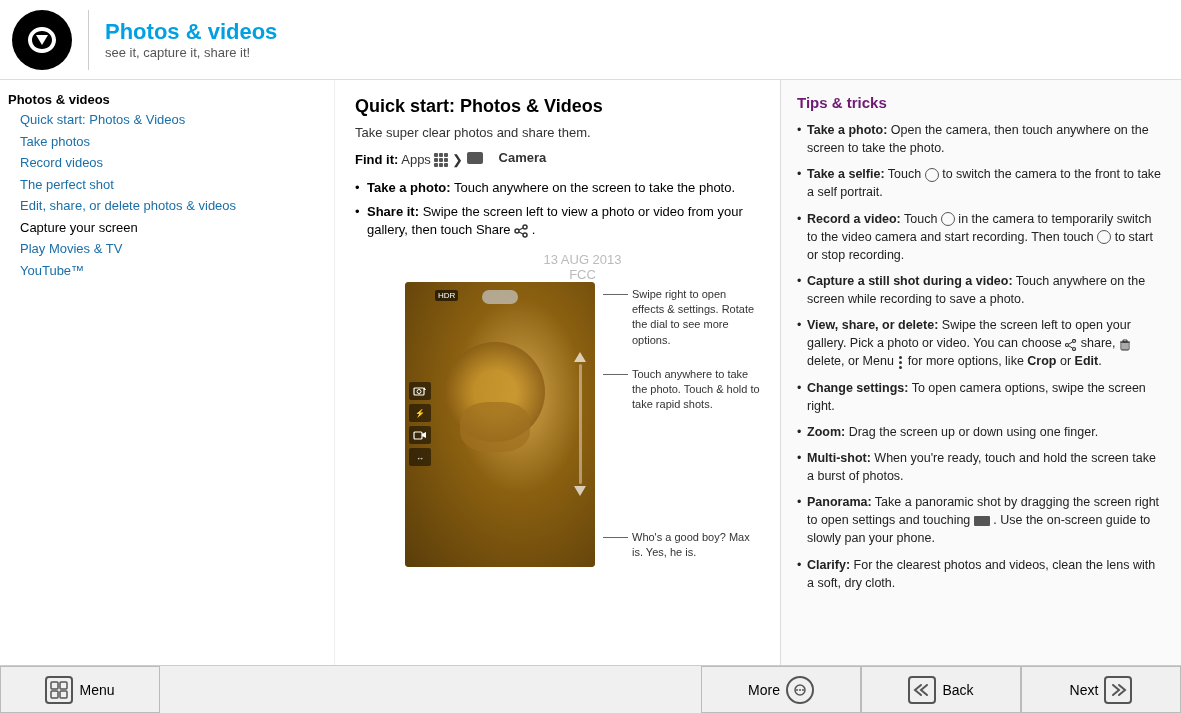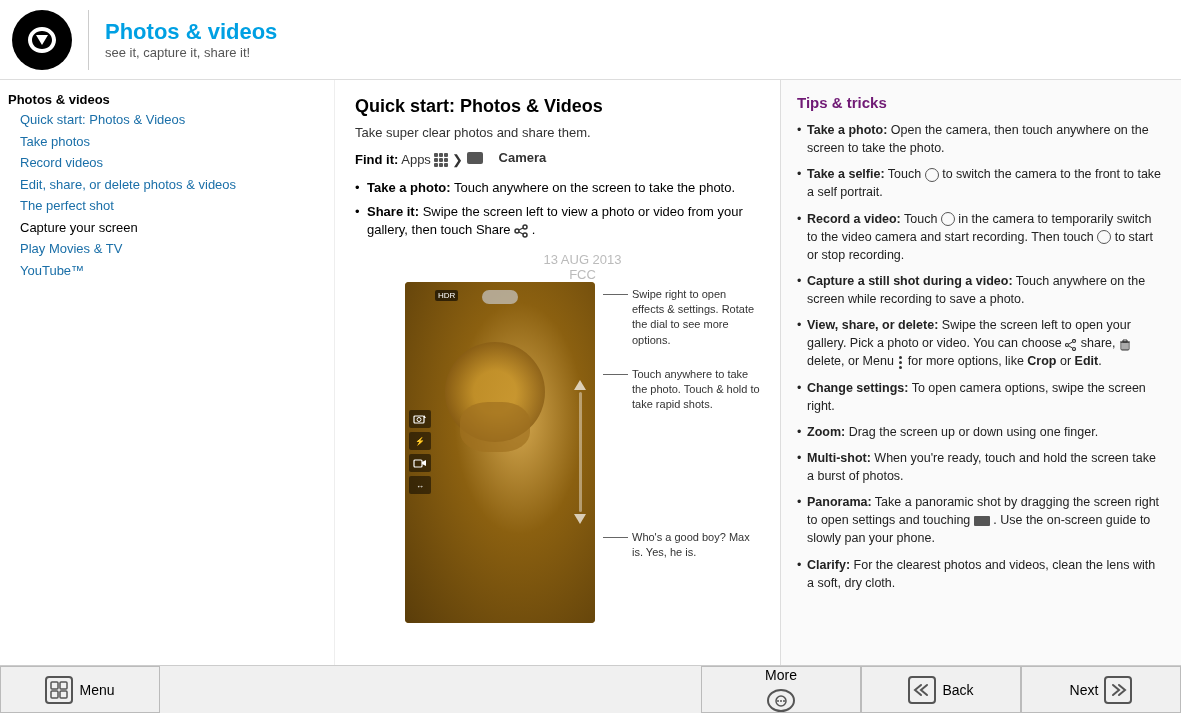--- a/index.html
+++ b/index.html
@@ -178,21 +178,21 @@
     .bullet-list li .bold { font-weight: bold; }
 
     
     .phone-area {
       position: relative;
       margin-top: 8px;
     }
     .phone-screen {
       position: relative;
       width: 190px;
-      height: 341px;
+      height: 285px;
       background: linear-gradient(135deg, #8B6914 0%, #c4a35a 30%, #a07820 60%, #7a5c10 100%);
       border-radius: 4px;
       overflow: hidden;
       display: inline-block;
     }
     
     .dog-bg {
       position: absolute;
       inset: 0;
       background: radial-gradient(ellipse at 60% 40%, #d4a850 0%, #8B6010 40%, #5a3d0a 100%);
@@ -365,22 +365,22 @@
   </div>
 </div>
 
 <div class="main-content">
 
   <div class="sidebar">
     <div class="sidebar-section-title">Photos &amp; videos</div>
     <div class="sidebar-item">Quick start: Photos &amp; Videos</div>
     <div class="sidebar-item">Take photos</div>
     <div class="sidebar-item">Record videos</div>
+    <div class="sidebar-item">The perfect shot</div>
     <div class="sidebar-item">Edit, share, or delete photos &amp; videos</div>
-    <div class="sidebar-item">The perfect shot</div>
     <div class="sidebar-item highlighted">Capture your screen</div>
     <div class="sidebar-item">Play Movies &amp; TV</div>
     <div class="sidebar-item">YouTube™</div>
   </div>
 
   <div class="middle-panel">
     <h2>Quick start: Photos &amp; Videos</h2>
     <p class="subtitle">Take super clear photos and share them.</p>
     <p class="find-it">
       <span class="label">Find it:</span>
@@ -593,21 +593,21 @@
     <div class="nav-icon-box">
       <svg width="18" height="18" viewBox="0 0 18 18">
           <rect x="1" y="1" width="7" height="7" rx="1" fill="none" stroke="#555" stroke-width="1.5"></rect>
           <rect x="10" y="1" width="7" height="7" rx="1" fill="none" stroke="#555" stroke-width="1.5"></rect>
           <rect x="1" y="10" width="7" height="7" rx="1" fill="none" stroke="#555" stroke-width="1.5"></rect>
           <rect x="10" y="10" width="7" height="7" rx="1" fill="none" stroke="#555" stroke-width="1.5"></rect>
         </svg>
     </div>
     <span>Menu</span>
   </button>
-  <button class="nav-btn" style="margin-left:auto;flex-direction:column;">
+  <button class="nav-btn" style="margin-left:auto;">
     <span>More</span>
     <div class="nav-icon-circle">
       <svg width="14" height="14" viewBox="0 0 14 14">
           <circle cx="7" cy="7" r="5" fill="none" stroke="#555" stroke-width="1.5"></circle>
           <circle cx="4" cy="7" r="1" fill="#555"></circle>
           <circle cx="7" cy="7" r="1" fill="#555"></circle>
           <circle cx="10" cy="7" r="1" fill="#555"></circle>
         </svg>
     </div>
   </button>

